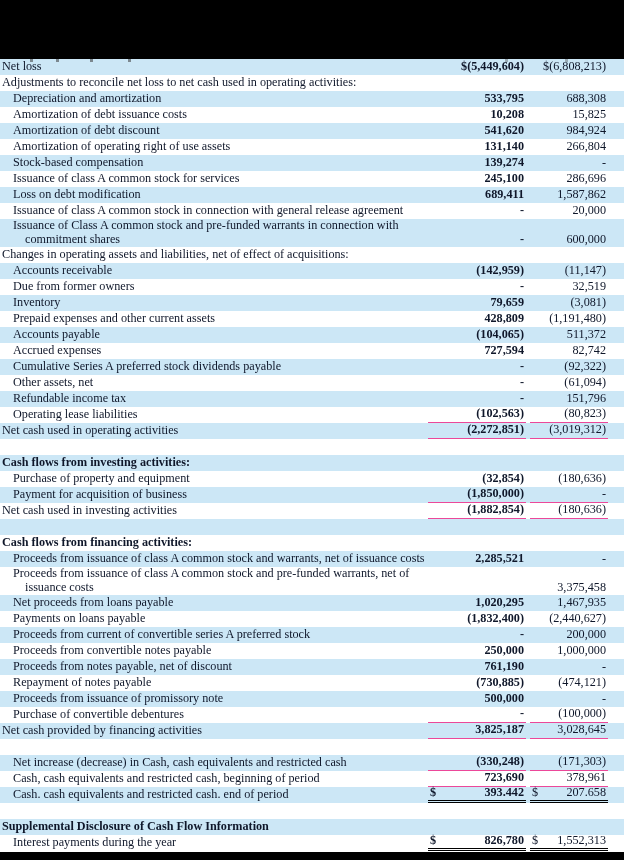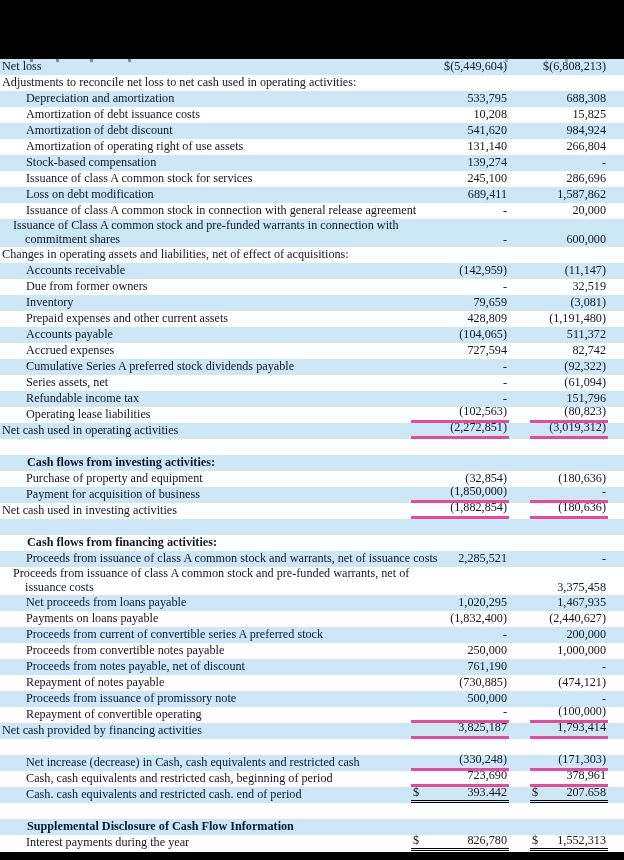--- a/index.html
+++ b/index.html
@@ -9,30 +9,30 @@
     font-family:"Liberation Serif","DejaVu Serif",serif;
     font-size:12.2px;color:#0f172a;position:relative;
   }
   .topbar{height:59px;background:#000;flex:none;}
   .botbar{height:8px;background:#000;flex:none;margin-top:auto;}
   .tbl{flex:none;position:relative;}
   .artifacts{position:absolute;top:0;left:0;width:624px;height:4px;pointer-events:none;}
   .artifacts i{position:absolute;top:0;height:3px;width:3px;background:#3a3a3a;opacity:.55;display:block;}
   .row{display:flex;height:16px;line-height:15px;align-items:stretch;}
   .row.hl{background:#cce7f6;}
-  .row.bold{font-weight:bold;padding-left:25px;}
+  .row.bold{font-weight:bold;}
   .row.wrap{height:28px;line-height:13.5px;}
   .lbl{flex:1 1 0;min-width:0;padding-left:2px;white-space:nowrap;overflow:visible;}
-  .lbl.i1{padding-left:26px;}
+  .lbl.i1{padding-left:13px;}
   .row.wrap .lbl{white-space:pre-wrap;padding-left:25px;text-indent:-12px;}
   .val{flex:none;display:flex;align-items:flex-end;justify-content:flex-end;padding:0 2px 1px 0;}
-  .v1{width:96px;margin-right:21px;}
+  .v1{width:96px;margin-right:4px;font-weight:bold;}
   .v2{width:76px;margin-right:16px;}
   .val .cur{margin-right:auto;padding-left:2px;}
-  .row.u1 .val{border-bottom:3px solid #ec4899;}
+  .row.u1 .val{border-bottom:1px solid #ec4899;}
   .row.u2 .val{border-bottom:3px double #000;padding-bottom:0;}
 </style>
 </head>
 <body>
 
 <div class="page">
   <div class="topbar"></div>
   <div class="tbl" id="tbl">
     <div class="artifacts">
       <i style="left:30px"></i>
@@ -200,21 +200,21 @@
       <div class="row hl">
         <div class="lbl i1">Cumulative Series A preferred stock dividends payable</div>
         <div class="val v1">
           <span>-</span>
         </div>
         <div class="val v2">
           <span>(92,322)</span>
         </div>
       </div>
       <div class="row">
-        <div class="lbl i1">Series assets, net</div>
+        <div class="lbl i1">Other assets, net</div>
         <div class="val v1">
           <span>-</span>
         </div>
         <div class="val v2">
           <span>(61,094)</span>
         </div>
       </div>
       <div class="row hl">
         <div class="lbl i1">Refundable income tax</div>
         <div class="val v1">
@@ -354,35 +354,35 @@
       <div class="row hl">
         <div class="lbl i1">Proceeds from issuance of promissory note</div>
         <div class="val v1">
           <span>500,000</span>
         </div>
         <div class="val v2">
           <span>-</span>
         </div>
       </div>
       <div class="row u1">
-        <div class="lbl i1">Repayment of convertible operating</div>
+        <div class="lbl i1">Purchase of convertible debentures</div>
         <div class="val v1">
           <span>-</span>
         </div>
         <div class="val v2">
           <span>(100,000)</span>
         </div>
       </div>
       <div class="row hl u1">
         <div class="lbl">Net cash provided by financing activities</div>
         <div class="val v1">
           <span>3,825,187</span>
         </div>
         <div class="val v2">
-          <span>1,793,414</span>
+          <span>3,028,645</span>
         </div>
       </div>
       <div class="row"></div>
       <div class="row hl u1">
         <div class="lbl i1">Net increase (decrease) in Cash, cash equivalents and restricted cash</div>
         <div class="val v1">
           <span>(330,248)</span>
         </div>
         <div class="val v2">
           <span>(171,303)</span>

